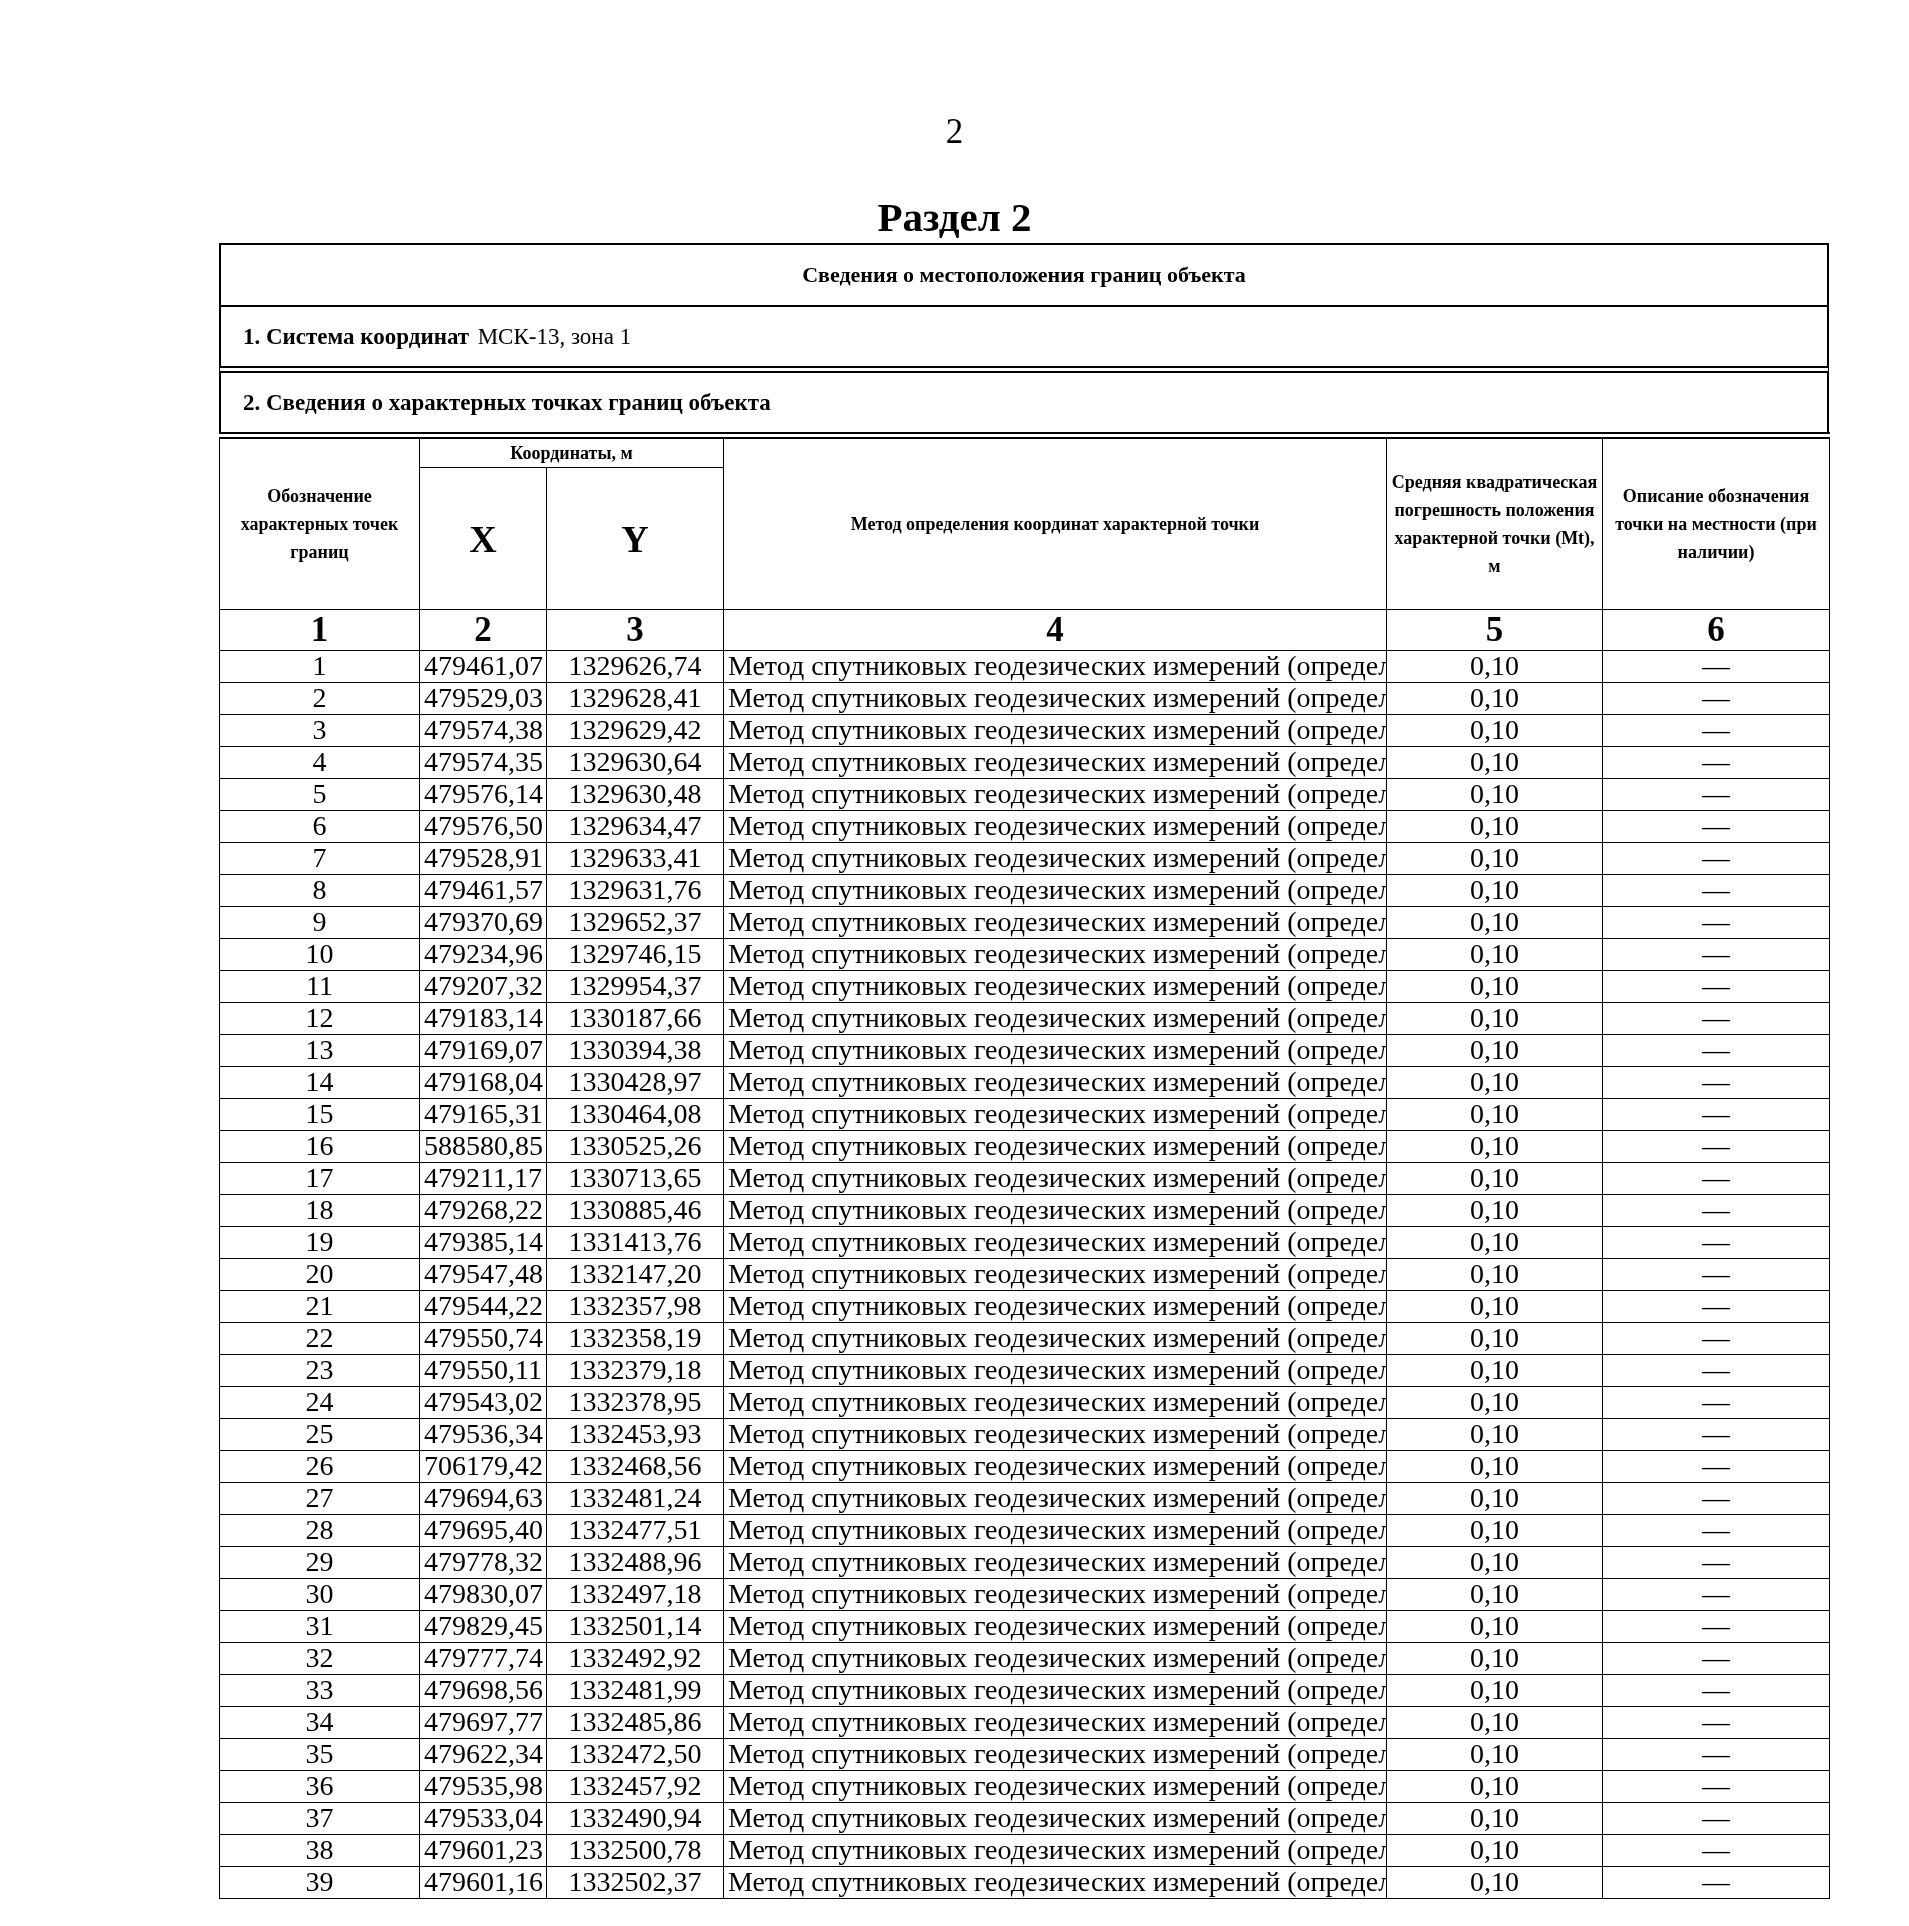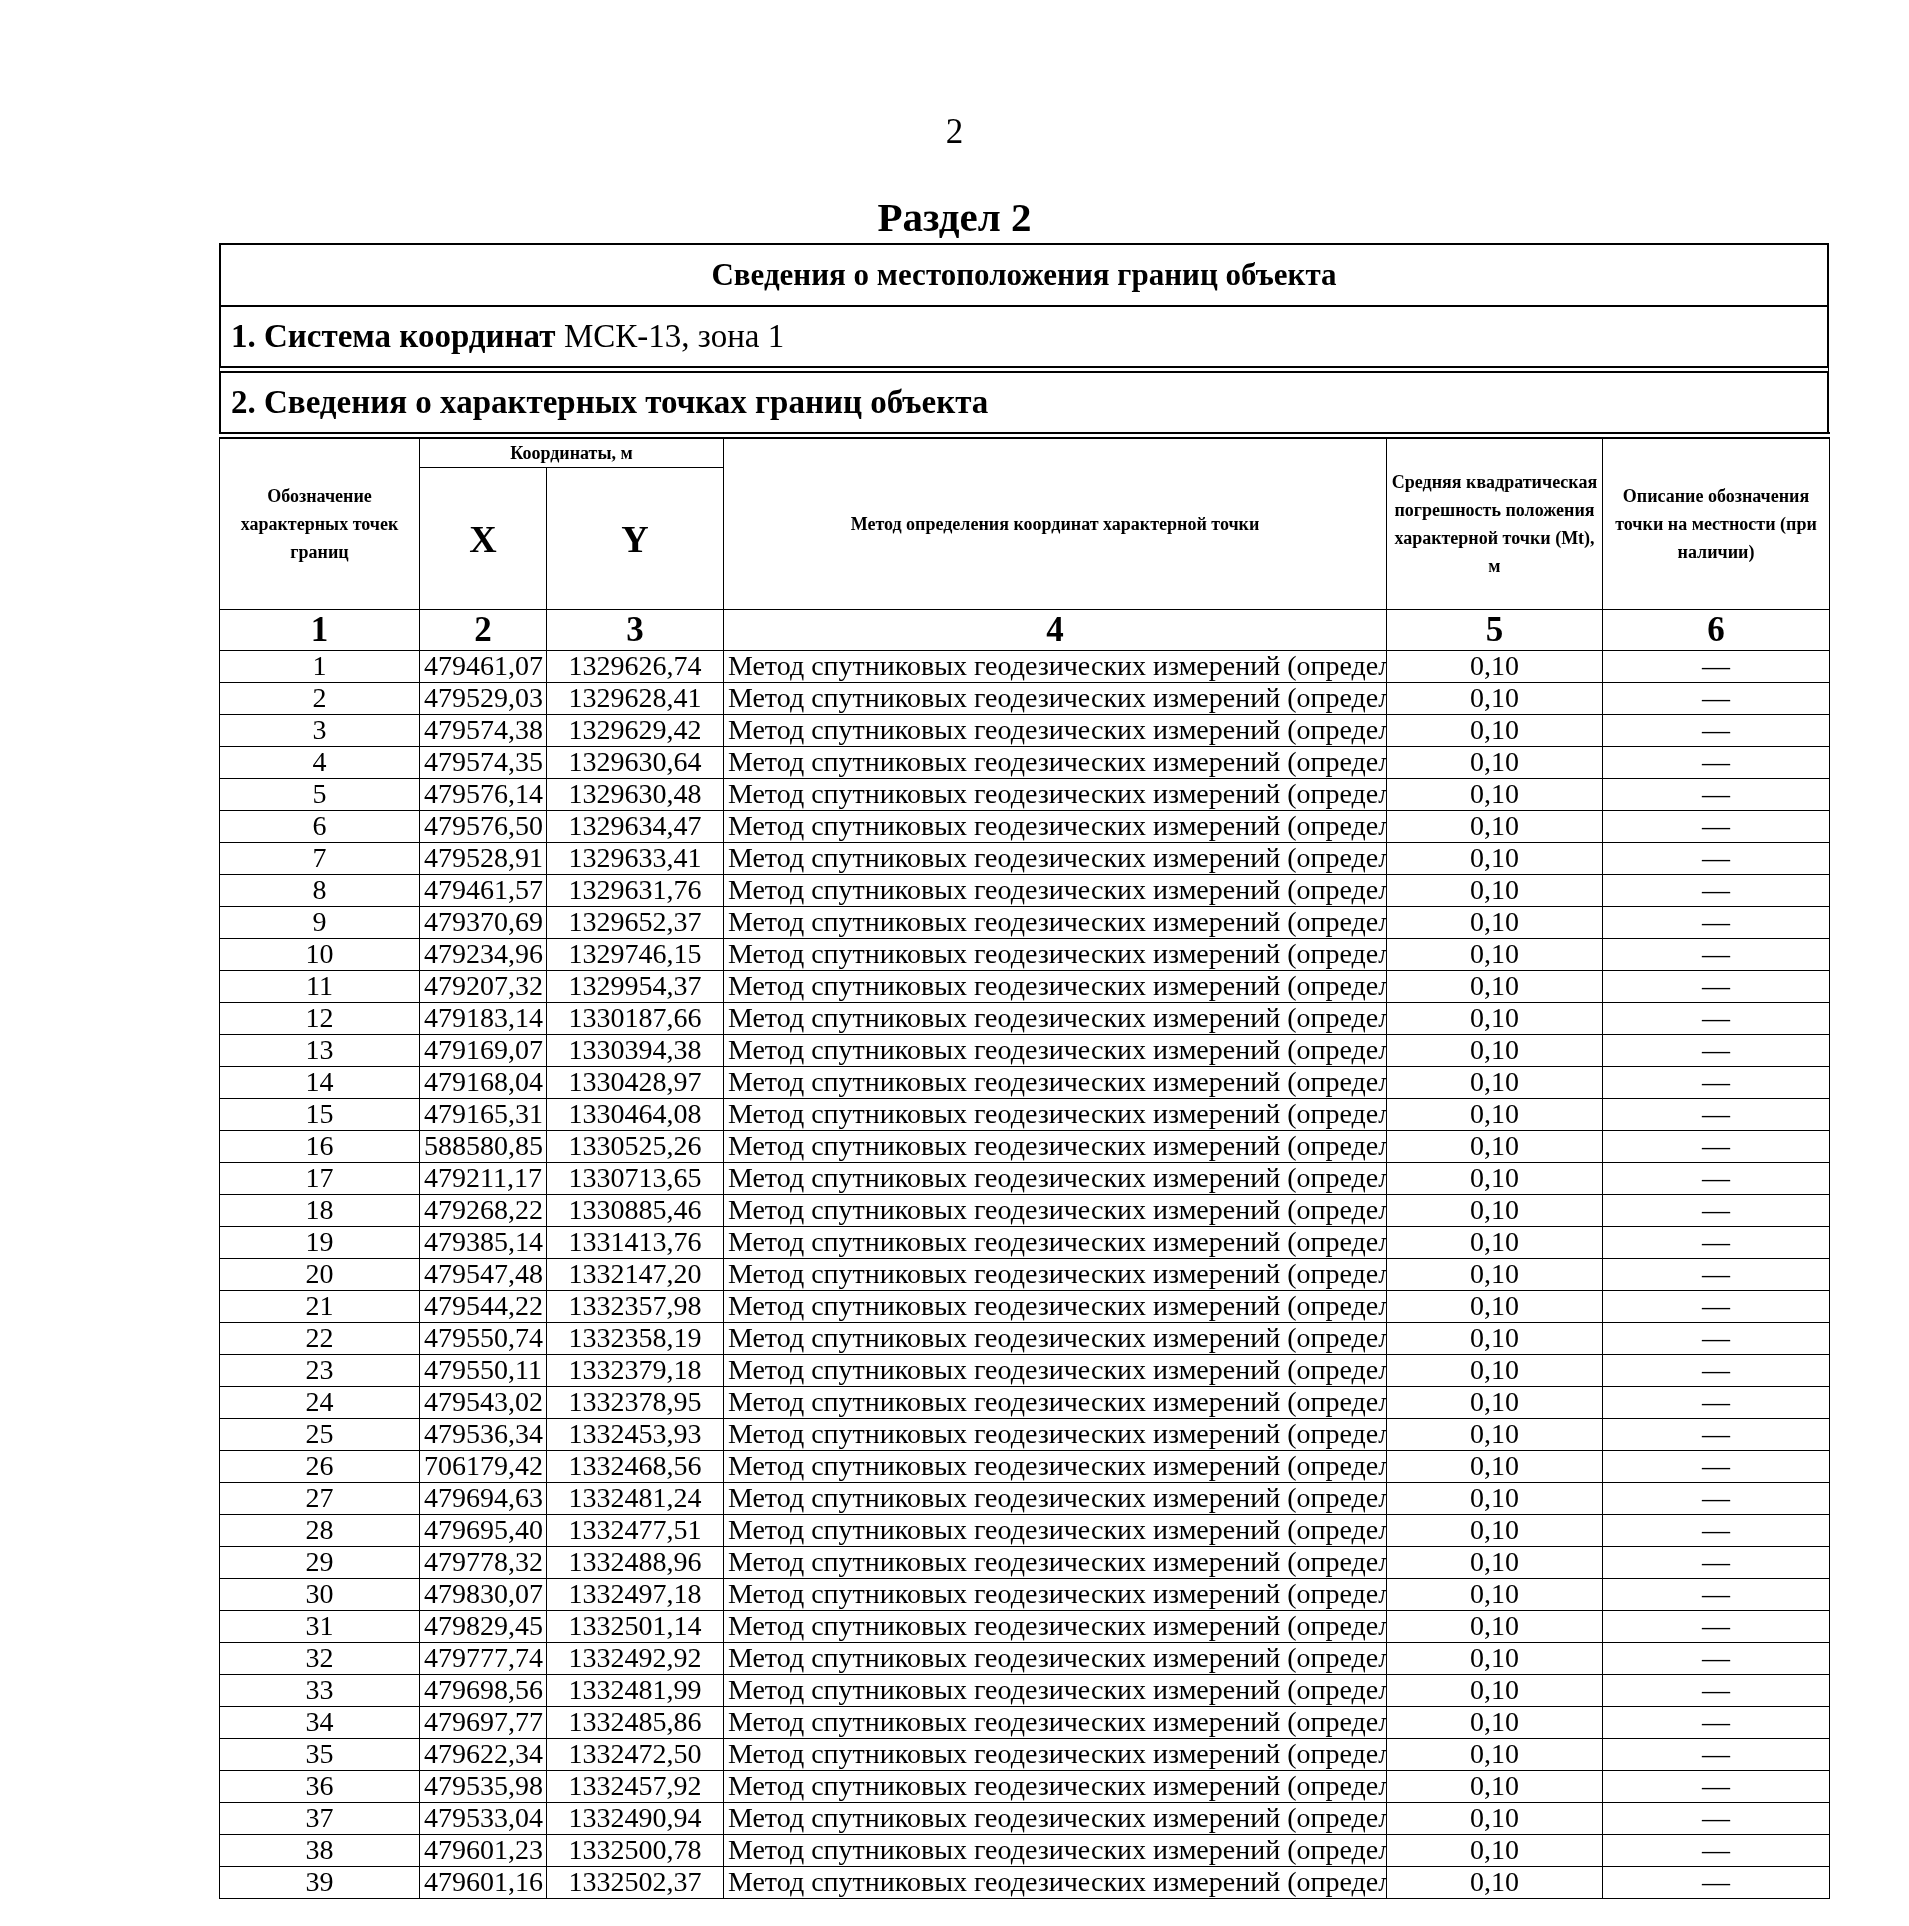--- a/index.html
+++ b/index.html
@@ -17,25 +17,25 @@
   }
   .frame {
     position: absolute; left: 219px; top: 243px; width: 1610px;
   }
   .box {
     border: 2.3px solid #000; border-bottom: none;
     box-sizing: border-box; width: 100%;
   }
   .box-title {
     height: 60px; line-height: 60px; text-align: center;
-    font-size: 31px; font-weight: bold;
+    font-size: 22px; font-weight: bold;
   }
   .box-line {
     height: 59px; display: flex; align-items: center;
-    padding-left: 10px; font-size: 33px;
+    padding-left: 22px; font-size: 23px;
   }
   .box-line b { font-weight: bold; margin-right: 8.5px; }
   .double-top { border-top: 7px double #000; }
   table.main {
     border-collapse: collapse; width: 100%; table-layout: fixed;
     font-size: 28px;
   }
   table.main td, table.main th {
     border: 1.9px solid #000; padding: 0 3.9px; text-align: center;
     vertical-align: middle; overflow: hidden; white-space: nowrap;

